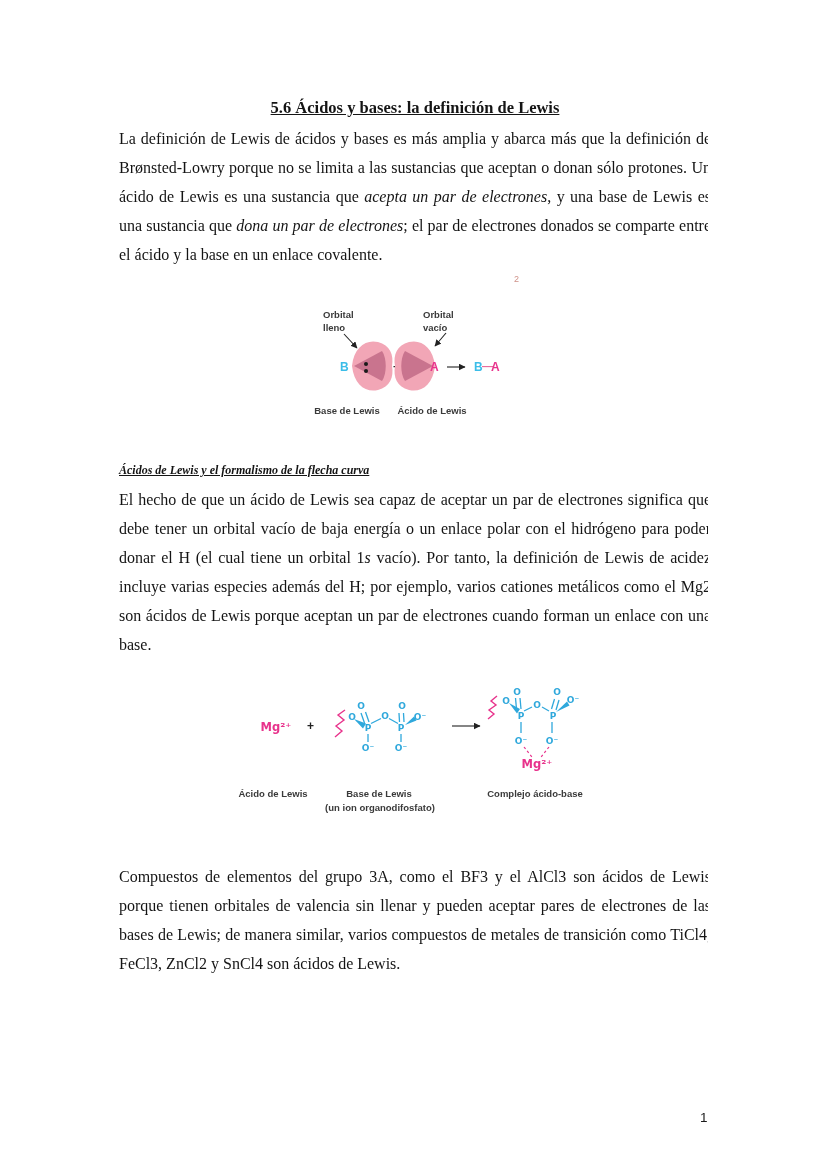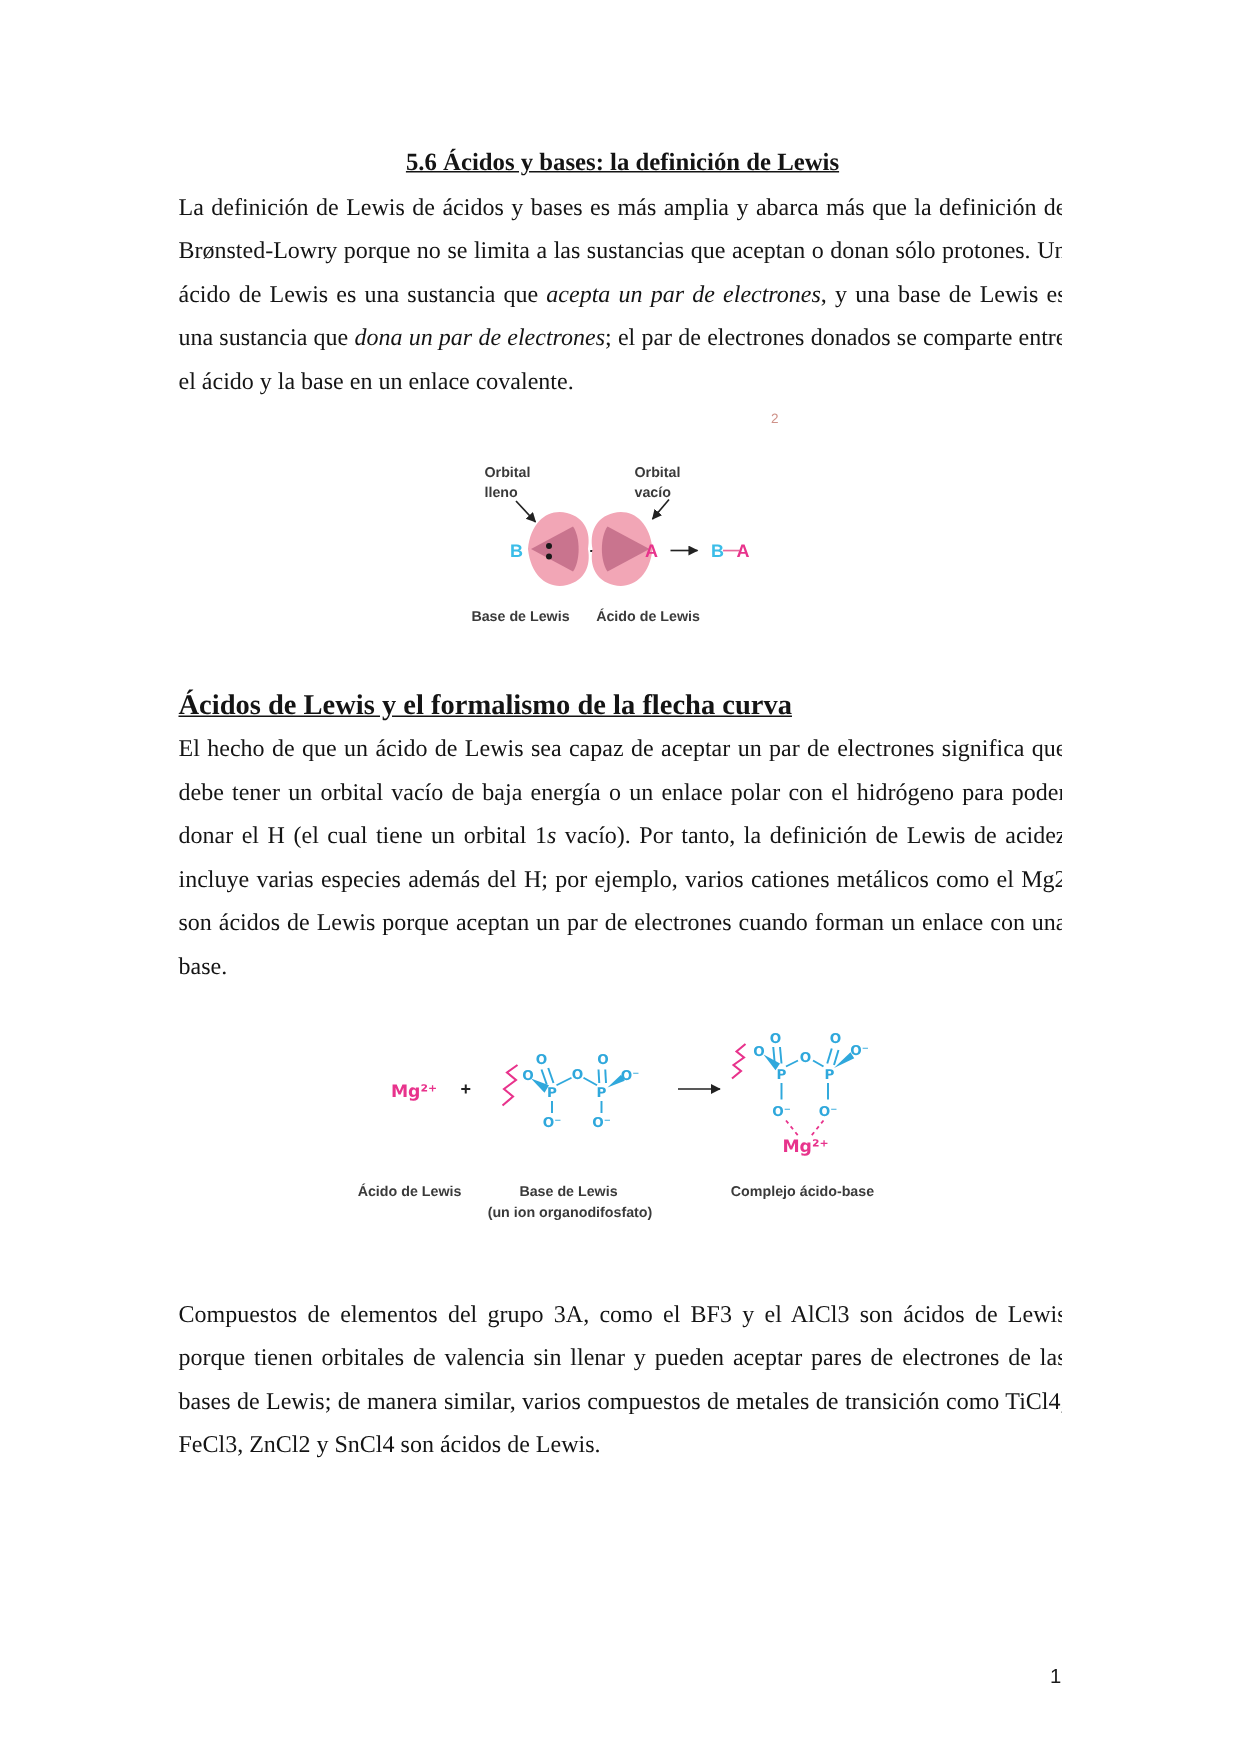--- a/index.html
+++ b/index.html
@@ -10,22 +10,22 @@
   .content { position:absolute; left:119px; top:0; width:592px; }
   .doc-title {
     margin:97px 0 0 0; font-size:16.5px; font-weight:bold; text-align:center;
     text-decoration:underline; line-height:22px;
   }
   .para { font-size:16px; line-height:29px; text-align:justify; margin:0; }
   .p1 { margin-top:5px; }
   .em { font-style:italic; }
   .diagram1-wrap { margin:28px 0 0 181px; width:230px; height:125px; }
   .heading2 {
-    margin:34px 0 0 0; font-size:19px; font-weight:bold;
-    text-decoration:underline; line-height:29px;
+    margin:34px 0 0 0; font-size:12px; font-weight:bold;
+    text-decoration:underline; line-height:29px;font-style:italic;
   }
   .diagram2-wrap { margin:20px 0 0 111px; width:390px; height:150px; }
   .p3 { margin-top:33px; }
   .annotation {
     position:absolute; left:514px; top:274px;
     font-family:"Liberation Sans", sans-serif; font-size:9px; color:#cf9289;
   }
   .page-number {
     position:absolute; left:700px; top:1110px;
     font-family:"Liberation Sans", sans-serif; font-size:13.5px; color:#1a1a1a;

